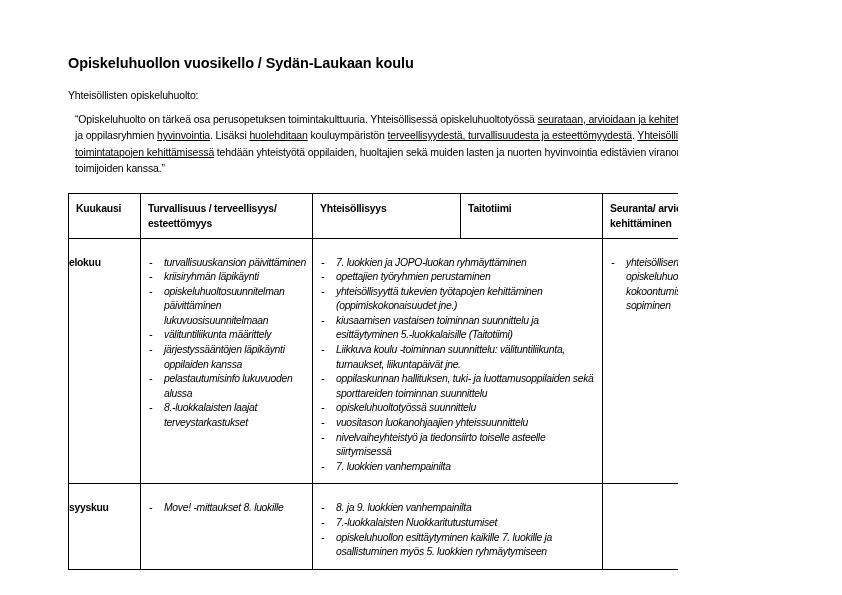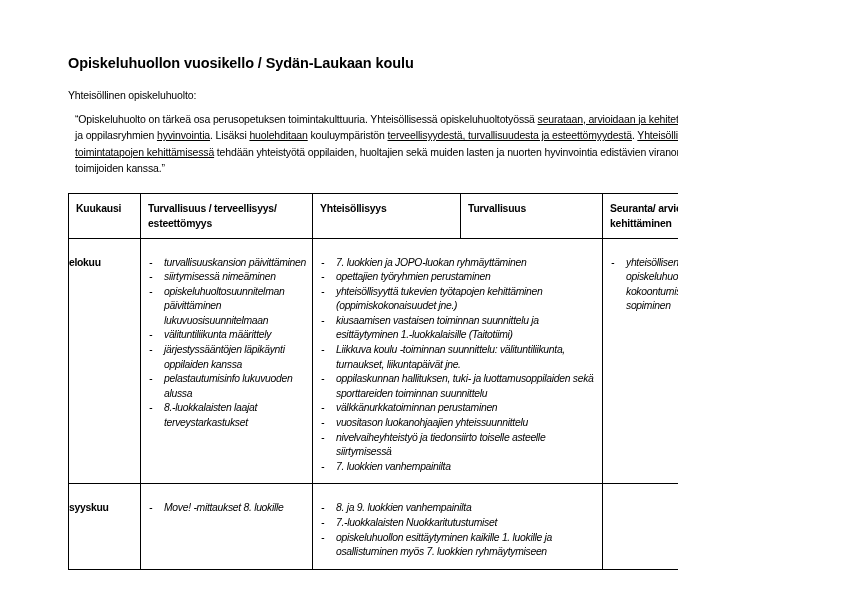--- a/index.html
+++ b/index.html
@@ -66,64 +66,64 @@
   ul.bullets li::before { content: "-"; position: absolute; left: 8px; top: 0; }
 </style>
 </head>
 <body>
 
 <div class="page">
 
   <h1 class="title">Opiskeluhuollon vuosikello / Sydän-Laukaan koulu</h1>
 
   <div class="intro-wrap">
-    <div class="intro-label">Yhteisöllinen opiskeluhuolto:</div>
+    <div class="intro-label">Yhteisöllisten opiskeluhuolto:</div>
     <p class="intro-text"><span>“Opiskeluhuolto on tärkeä osa perusopetuksen toimintakulttuuria. Yhteisöllisessä opiskeluhuoltotyössä </span><span class="u">seurataan, arvioidaan ja kehitetään</span><span> kouluyhteisön ja oppilasryhmien </span><span class="u">hyvinvointia</span><span>. Lisäksi </span><span class="u">huolehditaan</span><span> kouluympäristön </span><span class="u">terveellisyydestä, turvallisuudesta ja esteettömyydestä</span><span>. </span><span class="u">Yhteisöllisten toimintatapojen kehittämisessä</span><span> tehdään yhteistyötä oppilaiden, huoltajien sekä muiden lasten ja nuorten hyvinvointia edistävien viranomaisten ja toimijoiden kanssa.”</span></p>
   </div>
 
   <table class="grid">
     <colgroup>
       <col style="width:72px">
       <col style="width:172px">
       <col style="width:148px">
       <col style="width:142px">
       <col style="width:136px">
     </colgroup>
     <thead>
       <tr>
         <th>Kuukausi</th>
         <th>Turvallisuus / terveellisyys/ esteettömyys</th>
         <th>Yhteisöllisyys</th>
-        <th>Turvallisuus</th>
+        <th>Taitotiimi</th>
         <th>Seuranta/ arviointi/ kehittäminen</th>
       </tr>
     </thead>
     <tbody>
       <tr>
         <td class="month">elokuu</td>
         <td>
           <ul class="bullets">
               <li>turvallisuuskansion päivittäminen</li>
-              <li>siirtymisessä nimeäminen</li>
+              <li>kriisiryhmän läpikäynti</li>
               <li>opiskeluhuoltosuunnitelman päivittäminen lukuvuosisuunnitelmaan</li>
               <li>välituntiliikunta määrittely</li>
               <li>järjestyssääntöjen läpikäynti oppilaiden kanssa</li>
               <li>pelastautumisinfo lukuvuoden alussa</li>
               <li>8.-luokkalaisten laajat terveystarkastukset</li>
             </ul>
         </td>
         <td colspan="2">
           <ul class="bullets">
               <li>7. luokkien ja JOPO-luokan ryhmäyttäminen</li>
               <li>opettajien työryhmien perustaminen</li>
               <li>yhteisöllisyyttä tukevien työtapojen kehittäminen (oppimiskokonaisuudet jne.)</li>
-              <li>kiusaamisen vastaisen toiminnan suunnittelu ja esittäytyminen 1.-luokkalaisille (Taitotiimi)</li>
+              <li>kiusaamisen vastaisen toiminnan suunnittelu ja esittäytyminen 5.-luokkalaisille (Taitotiimi)</li>
               <li>Liikkuva koulu -toiminnan suunnittelu: välituntiliikunta, turnaukset, liikuntapäivät jne.</li>
               <li>oppilaskunnan hallituksen, tuki- ja luottamusoppilaiden sekä sporttareiden toiminnan suunnittelu</li>
-              <li>välkkänurkkatoiminnan perustaminen</li>
+              <li>opiskeluhuoltotyössä suunnittelu</li>
               <li>vuositason luokanohjaajien yhteissuunnittelu</li>
               <li>nivelvaiheyhteistyö ja tiedonsiirto toiselle asteelle siirtymisessä</li>
               <li>7. luokkien vanhempainilta</li>
             </ul>
         </td>
         <td>
           <ul class="bullets">
               <li>yhteisöllisen opiskeluhuoltoryhmän kokoontumisista sopiminen</li>
             </ul>
         </td>
@@ -132,21 +132,21 @@
         <td class="month">syyskuu</td>
         <td>
           <ul class="bullets">
               <li>Move! -mittaukset 8. luokille</li>
             </ul>
         </td>
         <td colspan="2">
           <ul class="bullets">
               <li>8. ja 9. luokkien vanhempainilta</li>
               <li>7.-luokkalaisten Nuokkaritutustumiset</li>
-              <li>opiskeluhuollon esittäytyminen kaikille 1. luokille ja osallistuminen myös 7. luokkien ryhmäytymiseen</li>
+              <li>opiskeluhuollon esittäytyminen kaikille 7. luokille ja osallistuminen myös 5. luokkien ryhmäytymiseen</li>
             </ul>
         </td>
         <td>
           <ul class="bullets"></ul>
         </td>
       </tr>
     </tbody>
   </table>
 
 </div>

